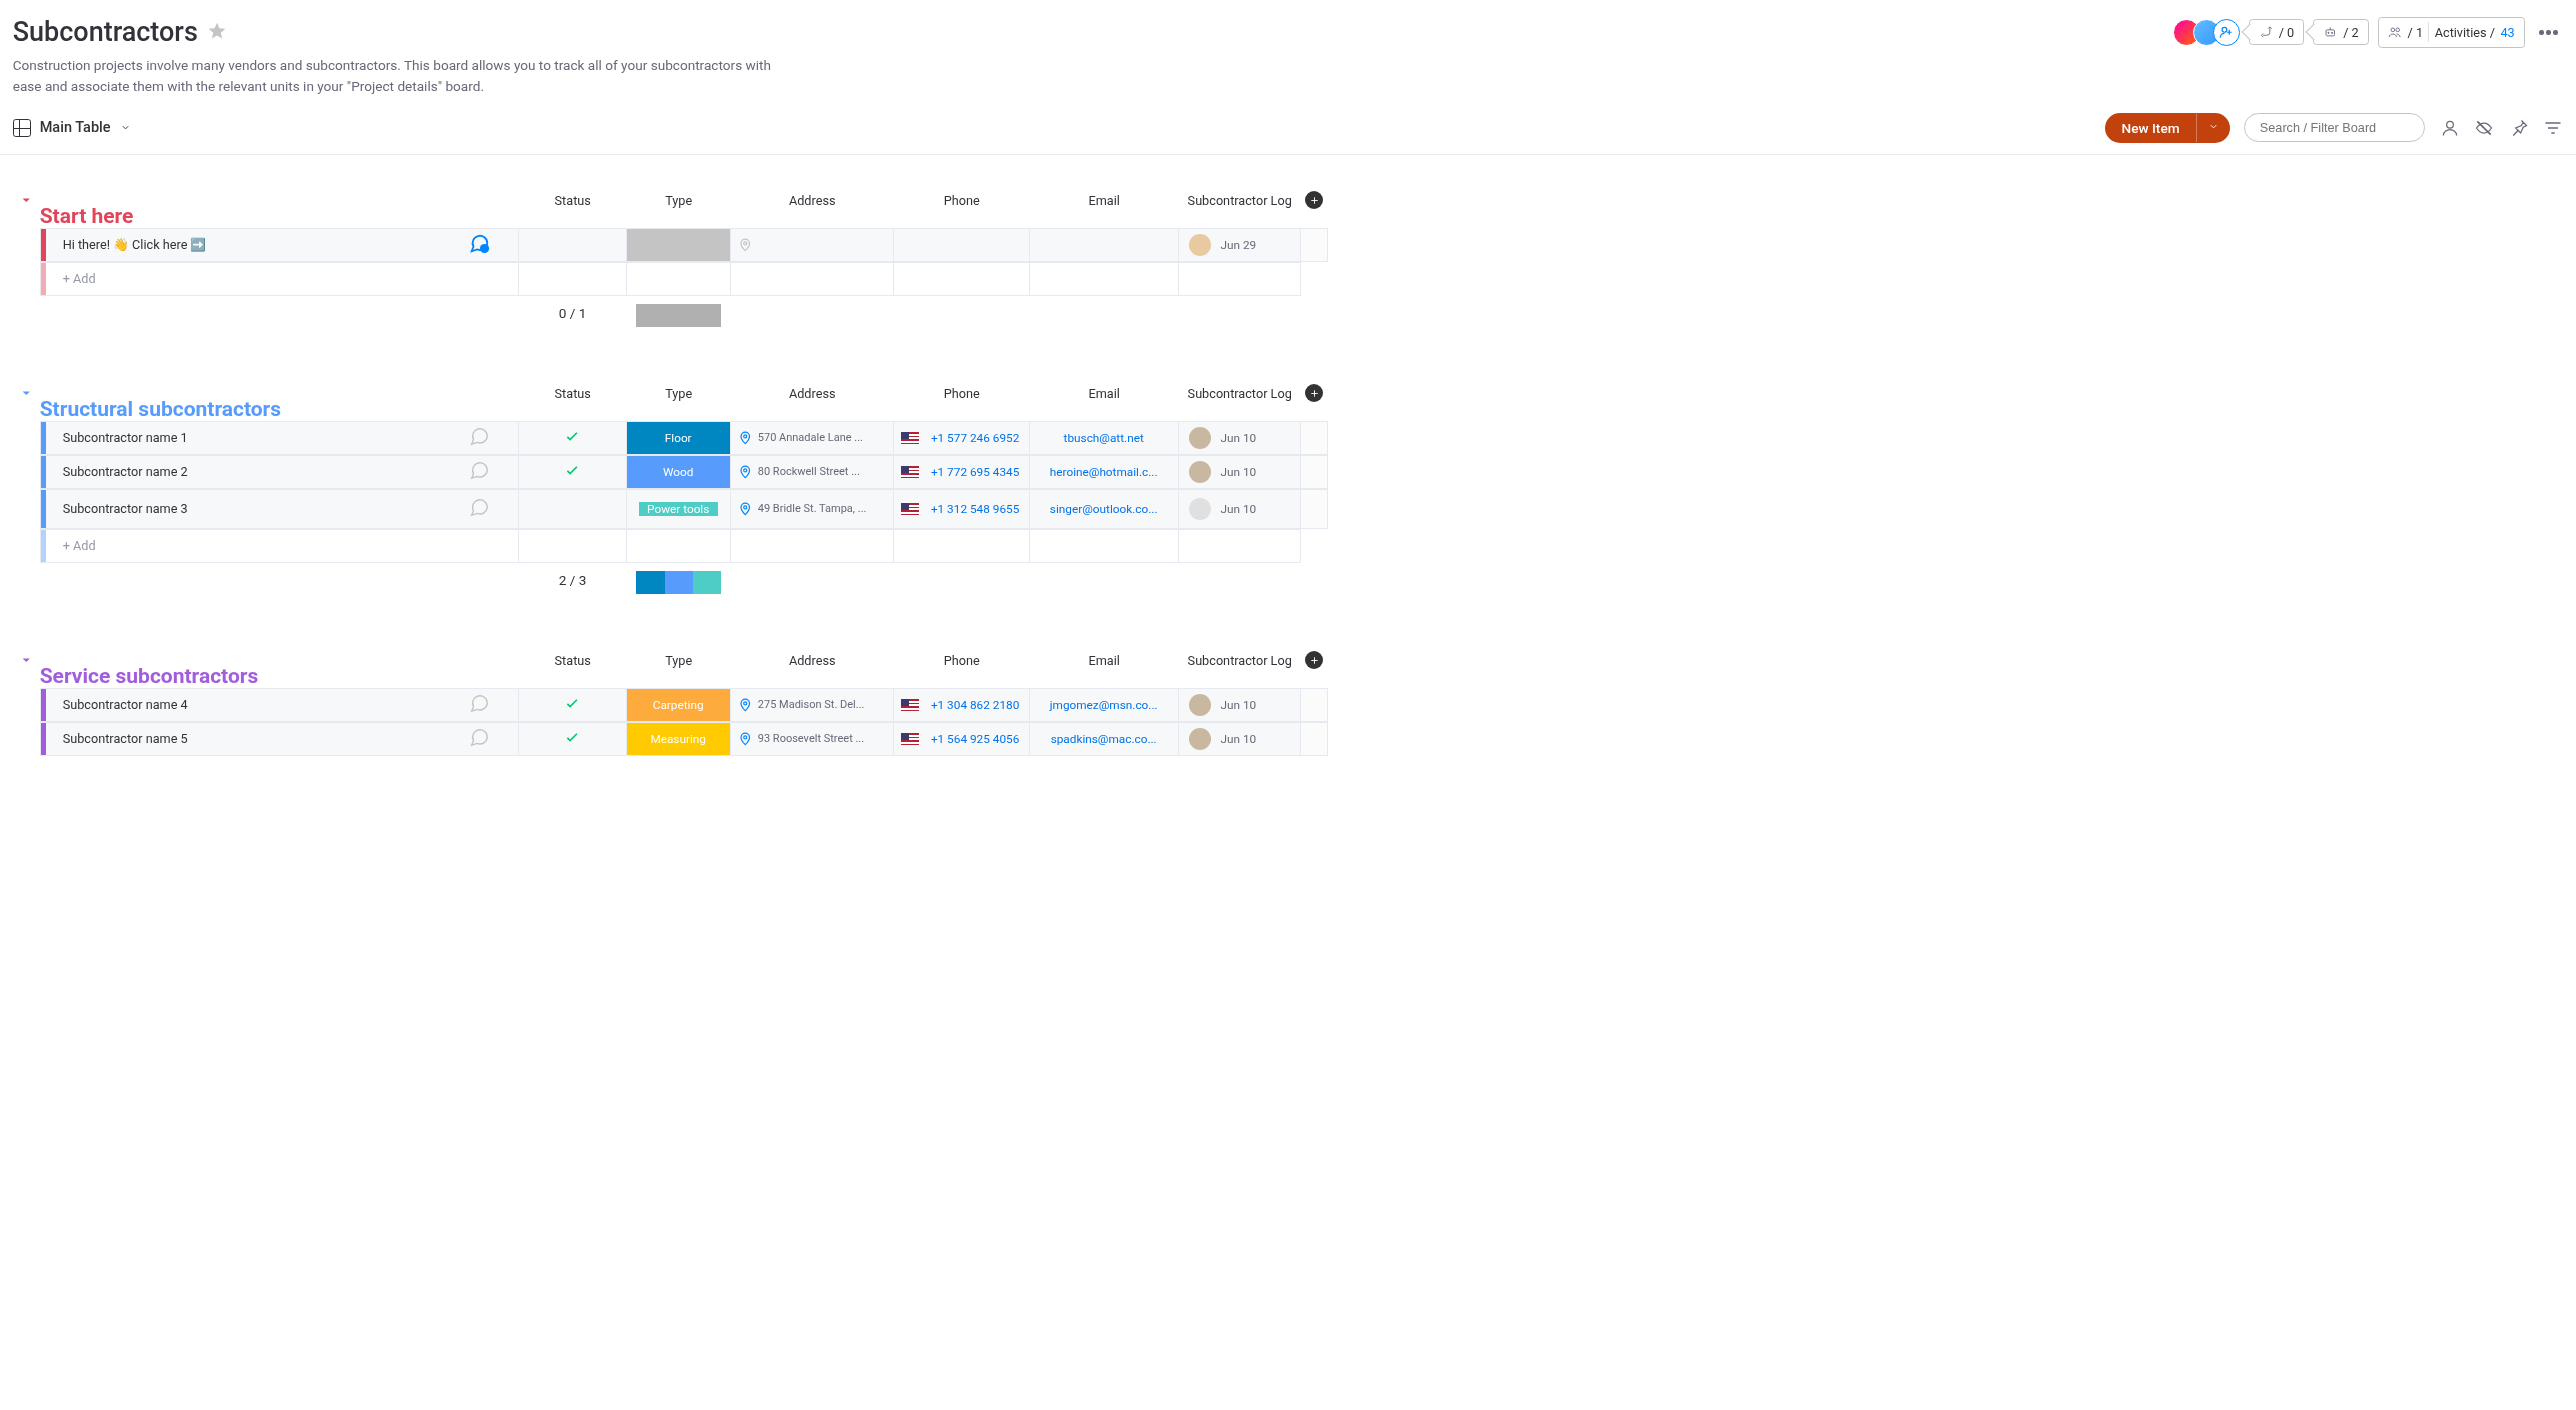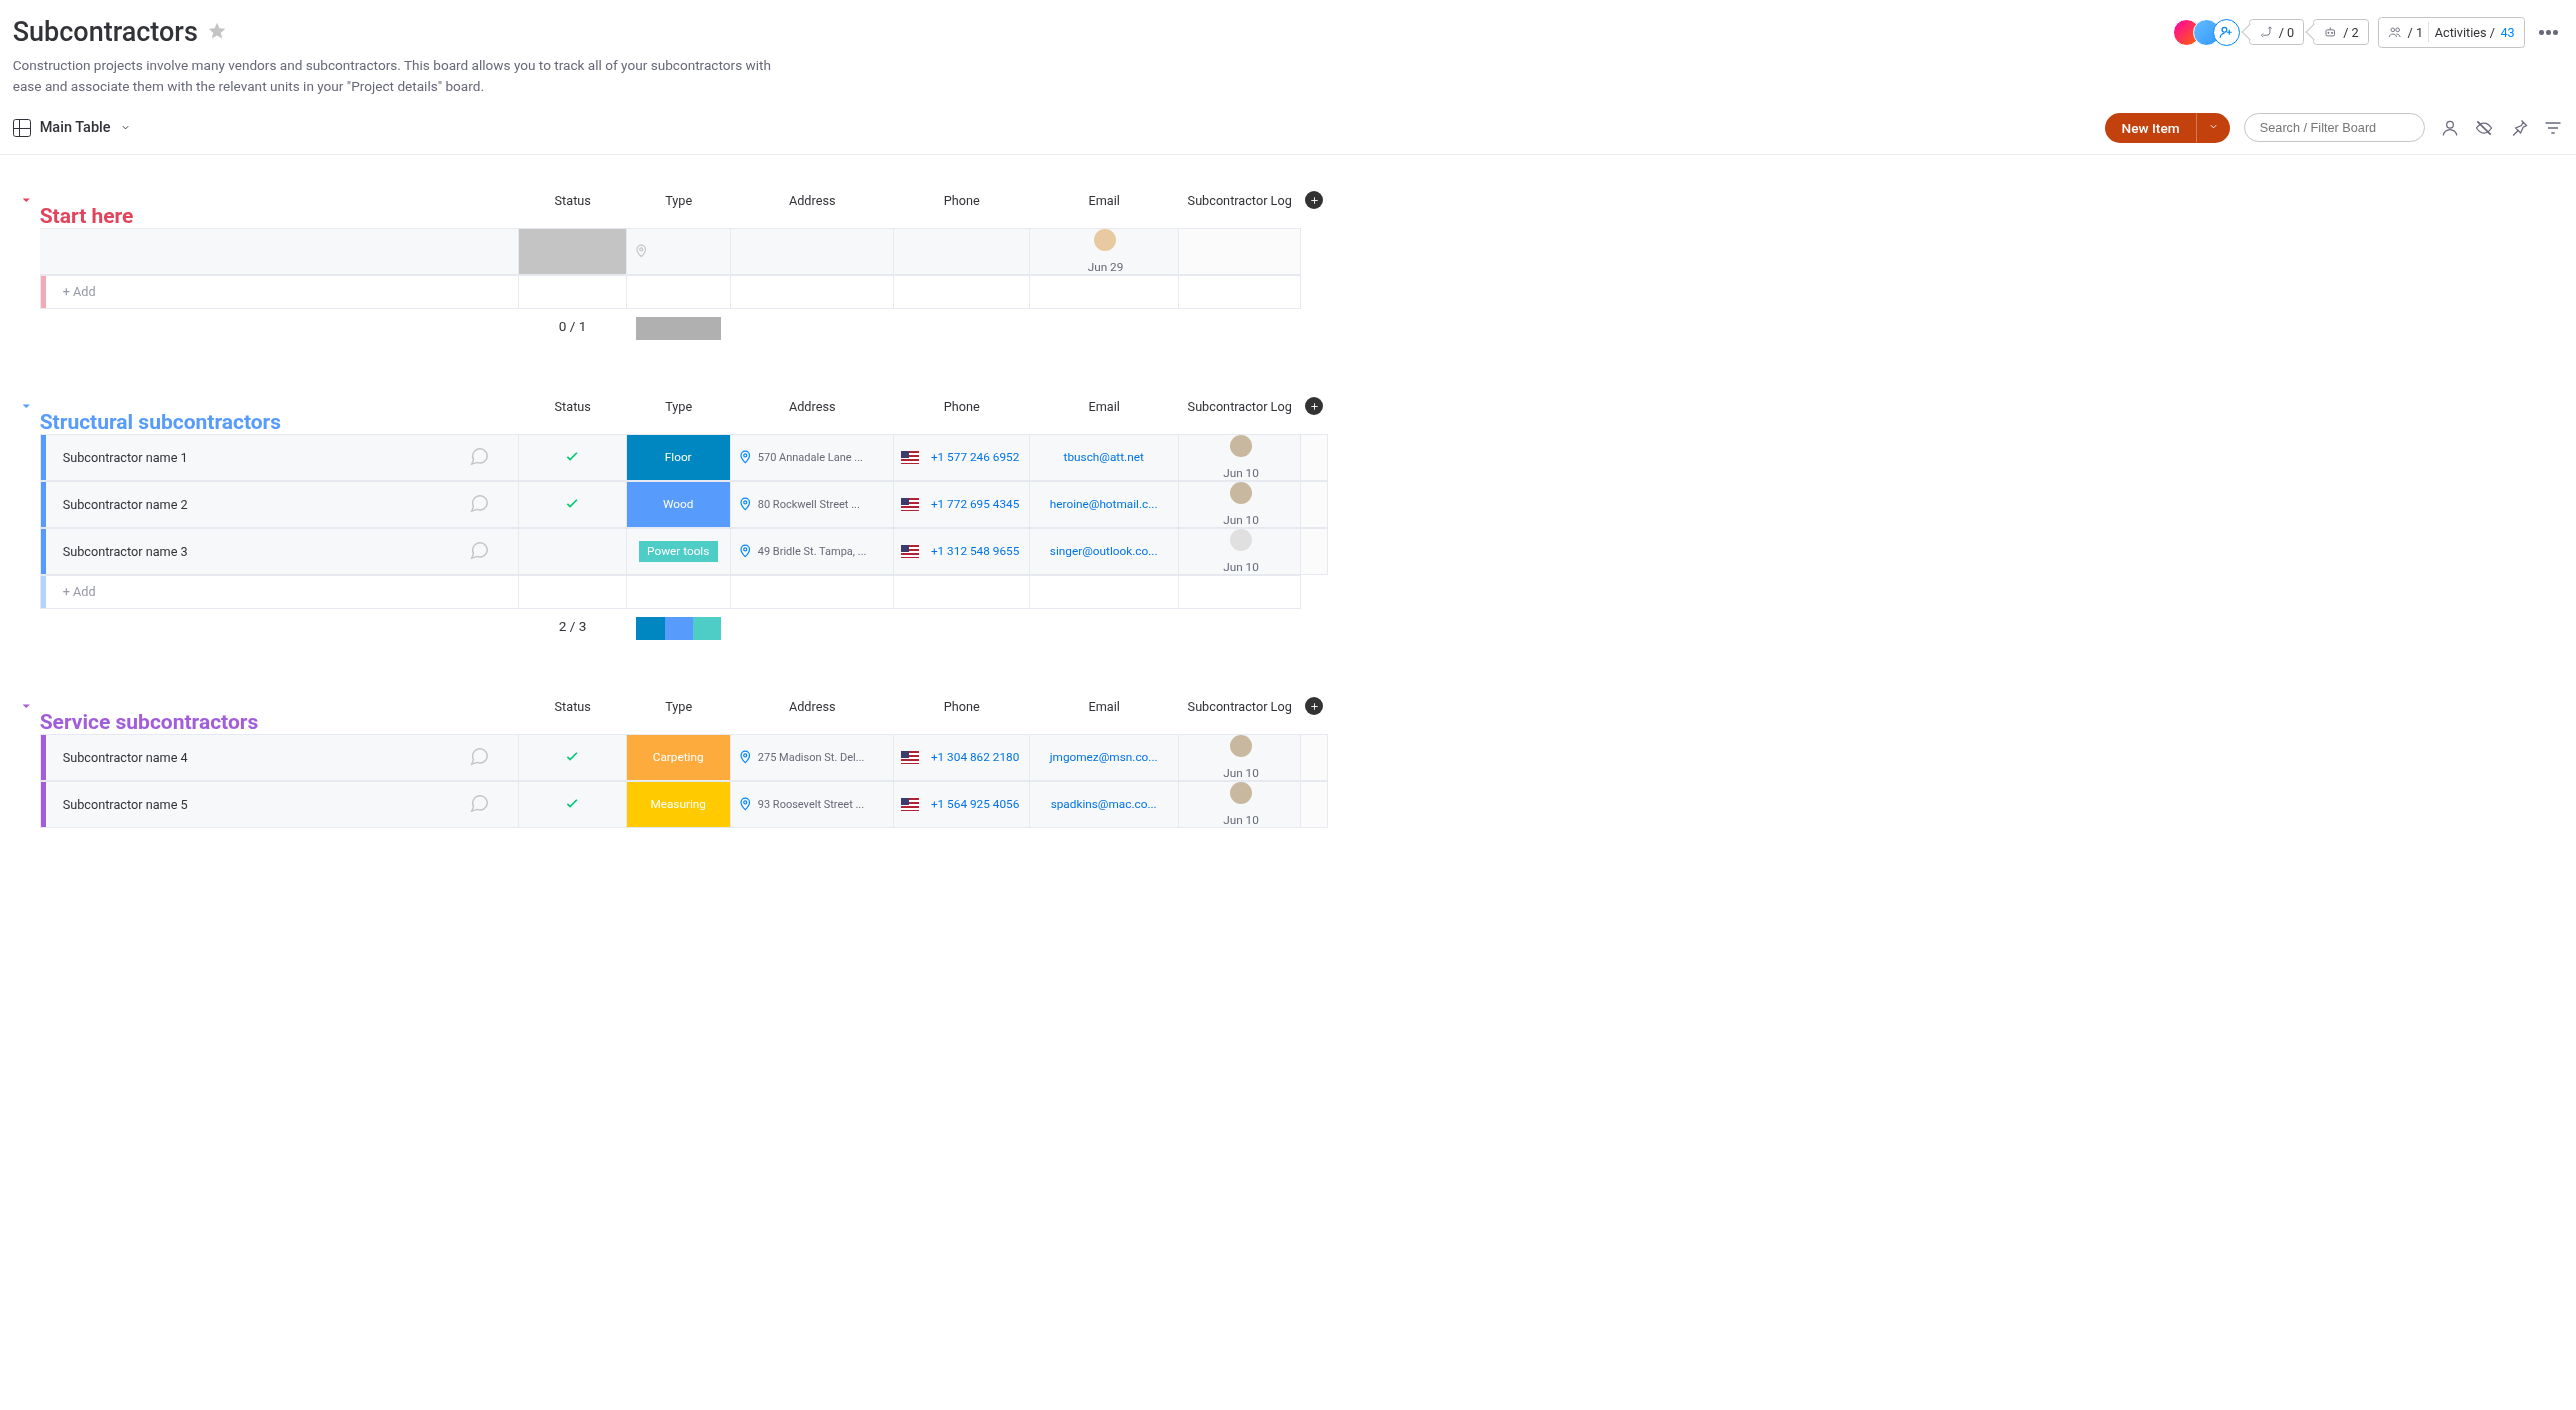--- a/index.html
+++ b/index.html
@@ -162,21 +162,21 @@
 .addr .txt { color: #676879; font-size: 11px; }
 .phone-cell { display: flex; align-items: center; gap: 12px; width: 100%; }
 .flag {
   width: 18px; height: 12.7px;
   background: linear-gradient(to bottom, #b22234 0%, #b22234 15%, #fff 15%, #fff 30%, #b22234 30%, #b22234 45%, #fff 45%, #fff 60%, #b22234 60%, #b22234 75%, #fff 75%, #fff 90%, #b22234 90%);
   position: relative; flex-shrink: 0;
 }
 .flag::before { content: ""; position: absolute; top: 0; left: 0; width: 8.1px; height: 7.2px; background: #3c3b6e; }
 .phone-link { color: #0073ea; font-size: 11.8px; }
 .email-link { color: #0073ea; font-size: 11.8px; white-space: nowrap; overflow: hidden; text-overflow: ellipsis; width: 100%; text-align: center; }
-.log-cell { display: flex; align-items: center; gap: 9px; width: 100%; justify-content: flex-start; padding-left: 3.6px; flex-direction: column;}
+.log-cell { display: flex; align-items: center; gap: 9px; width: 100%; justify-content: flex-start; padding-left: 3.6px;}
 .log-avatar { width: 22px; height: 22px; border-radius: 50%; background: #d0d4e4; flex-shrink: 0; }
 .log-date { color: #676879; font-size: 11.8px; }
 .summary-row {
   display: grid;
   grid-template-columns: 27px 479px 108px 104px 163px 136px 149px 122px 27px;
   min-height: 34px;
 }
 .summary-row .s-cell { display: flex; align-items: center; justify-content: center; }
 .summary-row .count { font-size: 13.6px; color: #323338; }
 .type-swatch { display: flex; height: 23.5px; width: 85px; margin-top: 5.4px; }
@@ -299,20 +299,29 @@
     <div style="display:flex;align-items:center;justify-content:center;">
       <div class="add-col">
         <svg viewBox="0 0 24 24" fill="none" stroke-width="2">
               <path d="M12 5v14M5 12h14"></path>
             </svg>
       </div>
     </div>
   </div>
       <div class="row">
       <div class="row-indent"></div>
+      <div class="name-cell">
+        <div class="color-bar" style="background:#e2445c"></div>
+        <span class="txt">Hi there! 👋 Click here ➡️</span>
+        <span class="comment-icon"><svg viewBox="0 0 24 24" fill="none" stroke="#0085ff" stroke-width="2" style="font-size:14px">
+              <path d="M21 12a8 8 0 01-11 7l-6 2 2-5a8 8 0 1115-4z"></path>
+              <circle cx="18" cy="18" r="5" fill="#0085ff" stroke="none"></circle>
+              <text x="18" y="21" text-anchor="middle" fill="#fff" font-size="8">1</text>
+            </svg></span>
+      </div>
       <div class="cell"></div>
       <div class="cell" style="padding:0">
           <div class="grey-box"></div>
         </div>
       <div class="cell">
           <div class="addr">
         <svg viewBox="0 0 24 24" fill="none" stroke="#c4c4c4" stroke-width="2">
               <path d="M12 21s-7-7-7-12a7 7 0 0114 0c0 5-7 12-7 12z"></path>
               <circle cx="12" cy="9" r="2.5"></circle>
             </svg>

